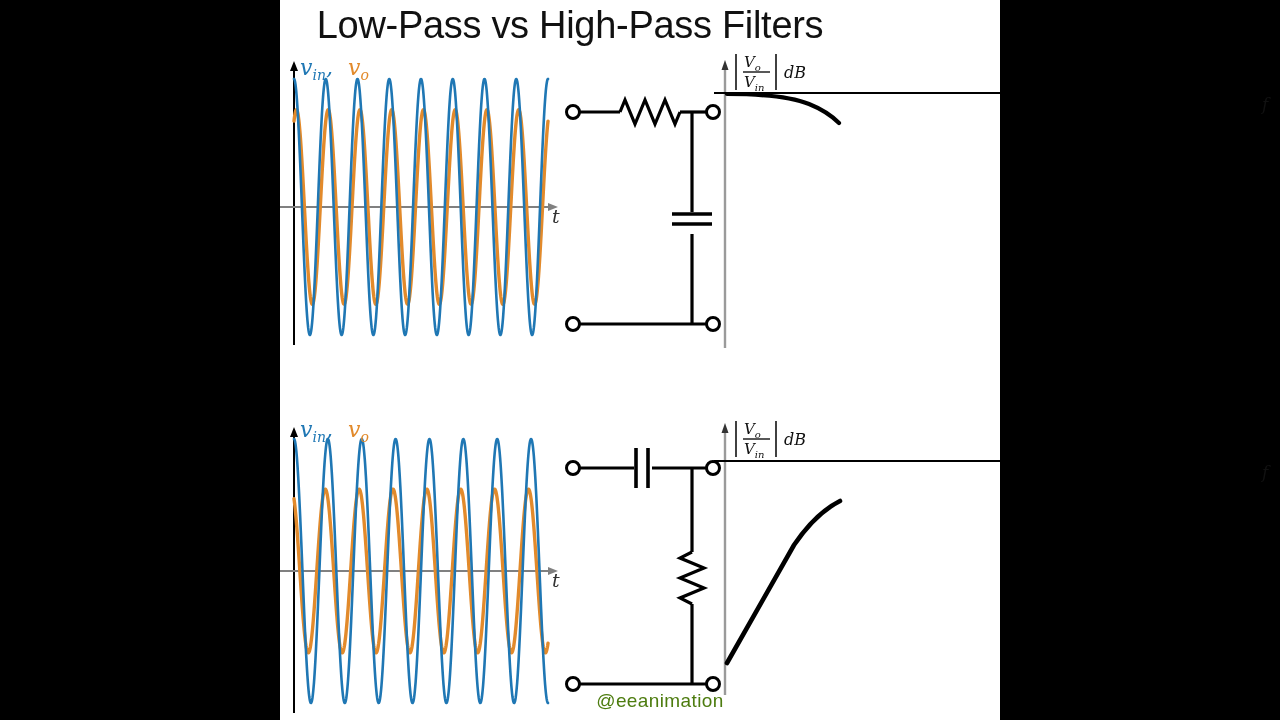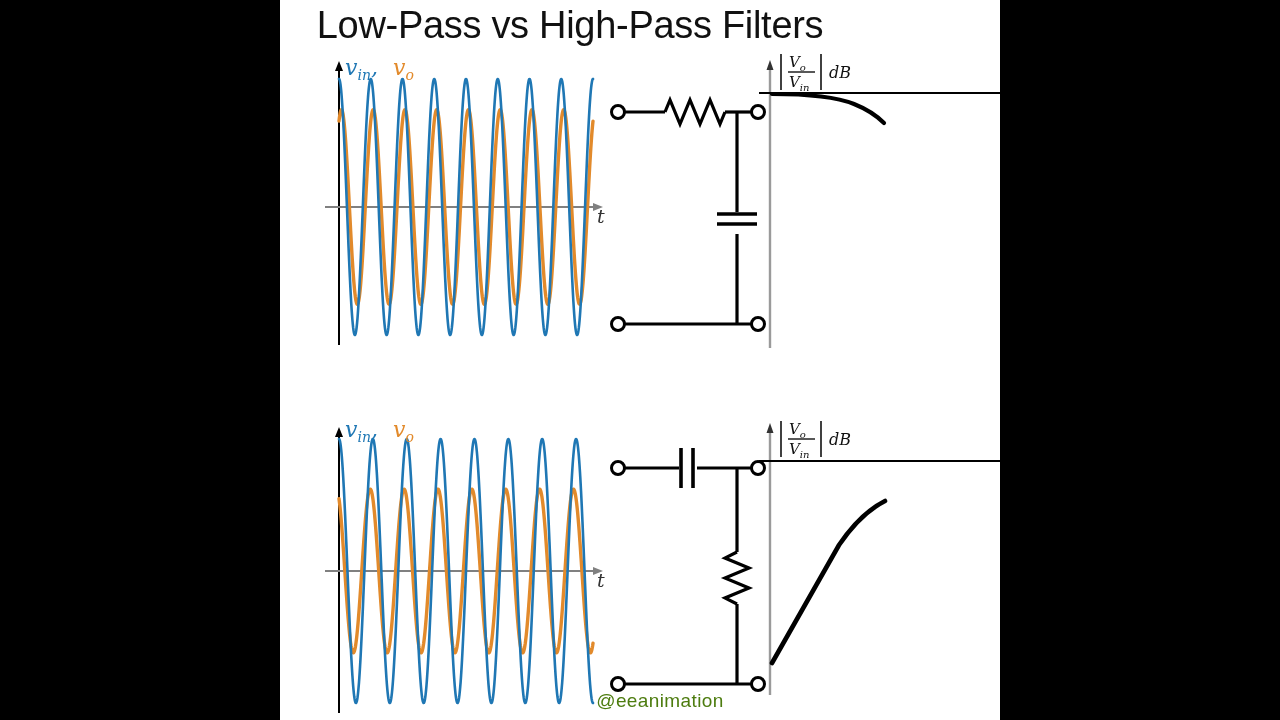--- a/index.html
+++ b/index.html
@@ -6,21 +6,21 @@
   html,body{margin:0;padding:0;background:#000;}
   body{width:1280px;height:720px;overflow:hidden;font-family:"Liberation Sans",sans-serif;}
   #stage{position:relative;width:1280px;height:720px;background:#000;}
   #content{position:absolute;left:280px;top:0;width:720px;height:720px;background:#ffffff;}
   #title{
     position:absolute;left:0;top:4px;width:580px;text-align:center;
     font-family:"Liberation Sans",sans-serif;
     font-size:38px;font-weight:400;color:#111;letter-spacing:-0.3px;
     white-space:nowrap;
   }
-  .panel{position:absolute;padding-left:45px;}
+  .panel{position:absolute;}
   svg{display:block;overflow:visible;}
   .mathlbl{font-family:"DejaVu Serif","Liberation Serif",serif;font-style:italic;}
   #watermark{
     position:absolute;left:270px;top:690px;width:220px;text-align:center;
     font-family:"Liberation Sans",sans-serif;font-size:19px;color:#4d7c0f;
     letter-spacing:0.4px;
   }
 </style>
 </head>
 <body>

